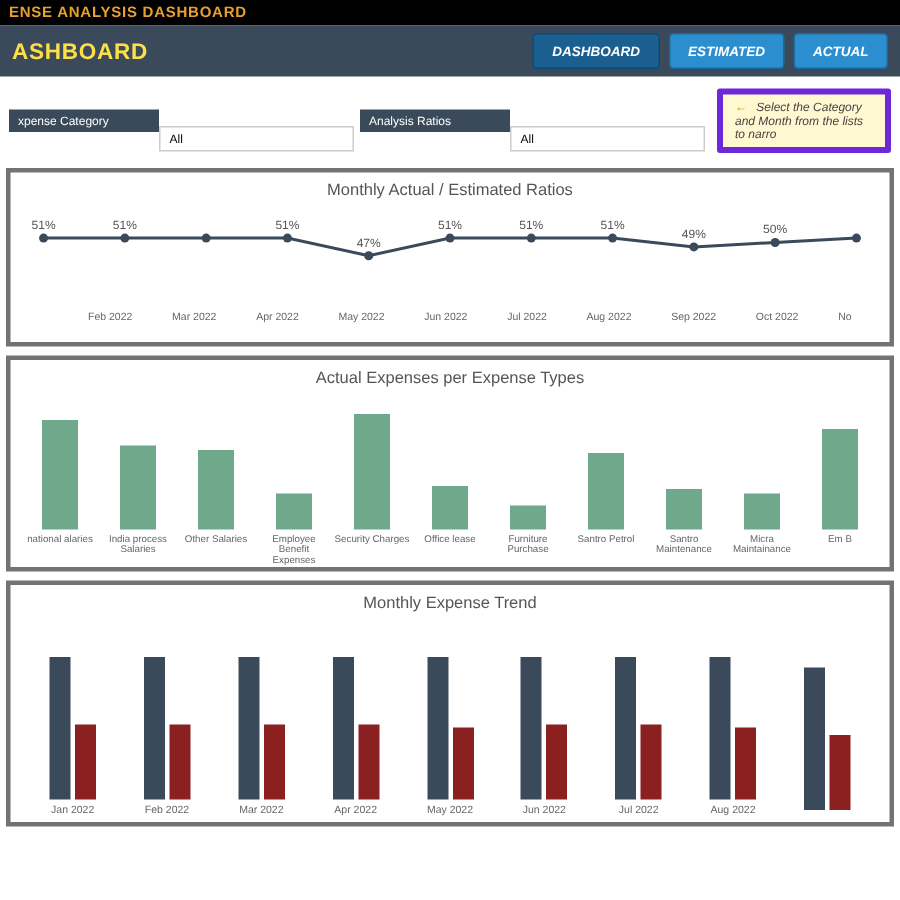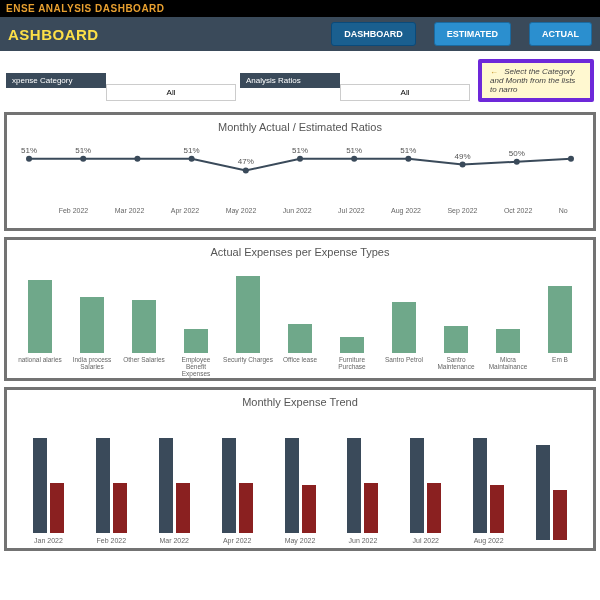--- a/index.html
+++ b/index.html
@@ -25,21 +25,21 @@
     justify-content: space-between;
     padding: 4px 8px;
     height: 34px;
   }
   .header-title {
     color: #fde047;
     font-size: 15px;
     font-weight: bold;
     letter-spacing: 0.5px;
   }
-  .tabs { display: flex; gap: 18px; }
+  .tabs { display: flex; gap: 6px; font-style: italic; }
   .tab {
     background: #2b8fcf;
     color: #fff;
     font-size: 9px;
     font-weight: bold;
     padding: 6px 12px;
     border-radius: 3px;
     border: 1px solid #1a6aa0;
     cursor: pointer;
   }
@@ -61,21 +61,20 @@
     font-size: 8px;
     padding: 3px 6px;
     width: 100px;
   }
   .filter-value {
     background: #fff;
     border: 1px solid #ccc;
     font-size: 8px;
     padding: 3px 6px;
     width: 130px;
-    text-align: center;
     margin-top: 24px;
   }
   .hint {
     background: #fff8d0;
     border: 4px solid #6d28d9;
     color: #444;
     font-size: 8px;
     font-style: italic;
     padding: 4px 8px;
     border-radius: 2px;

